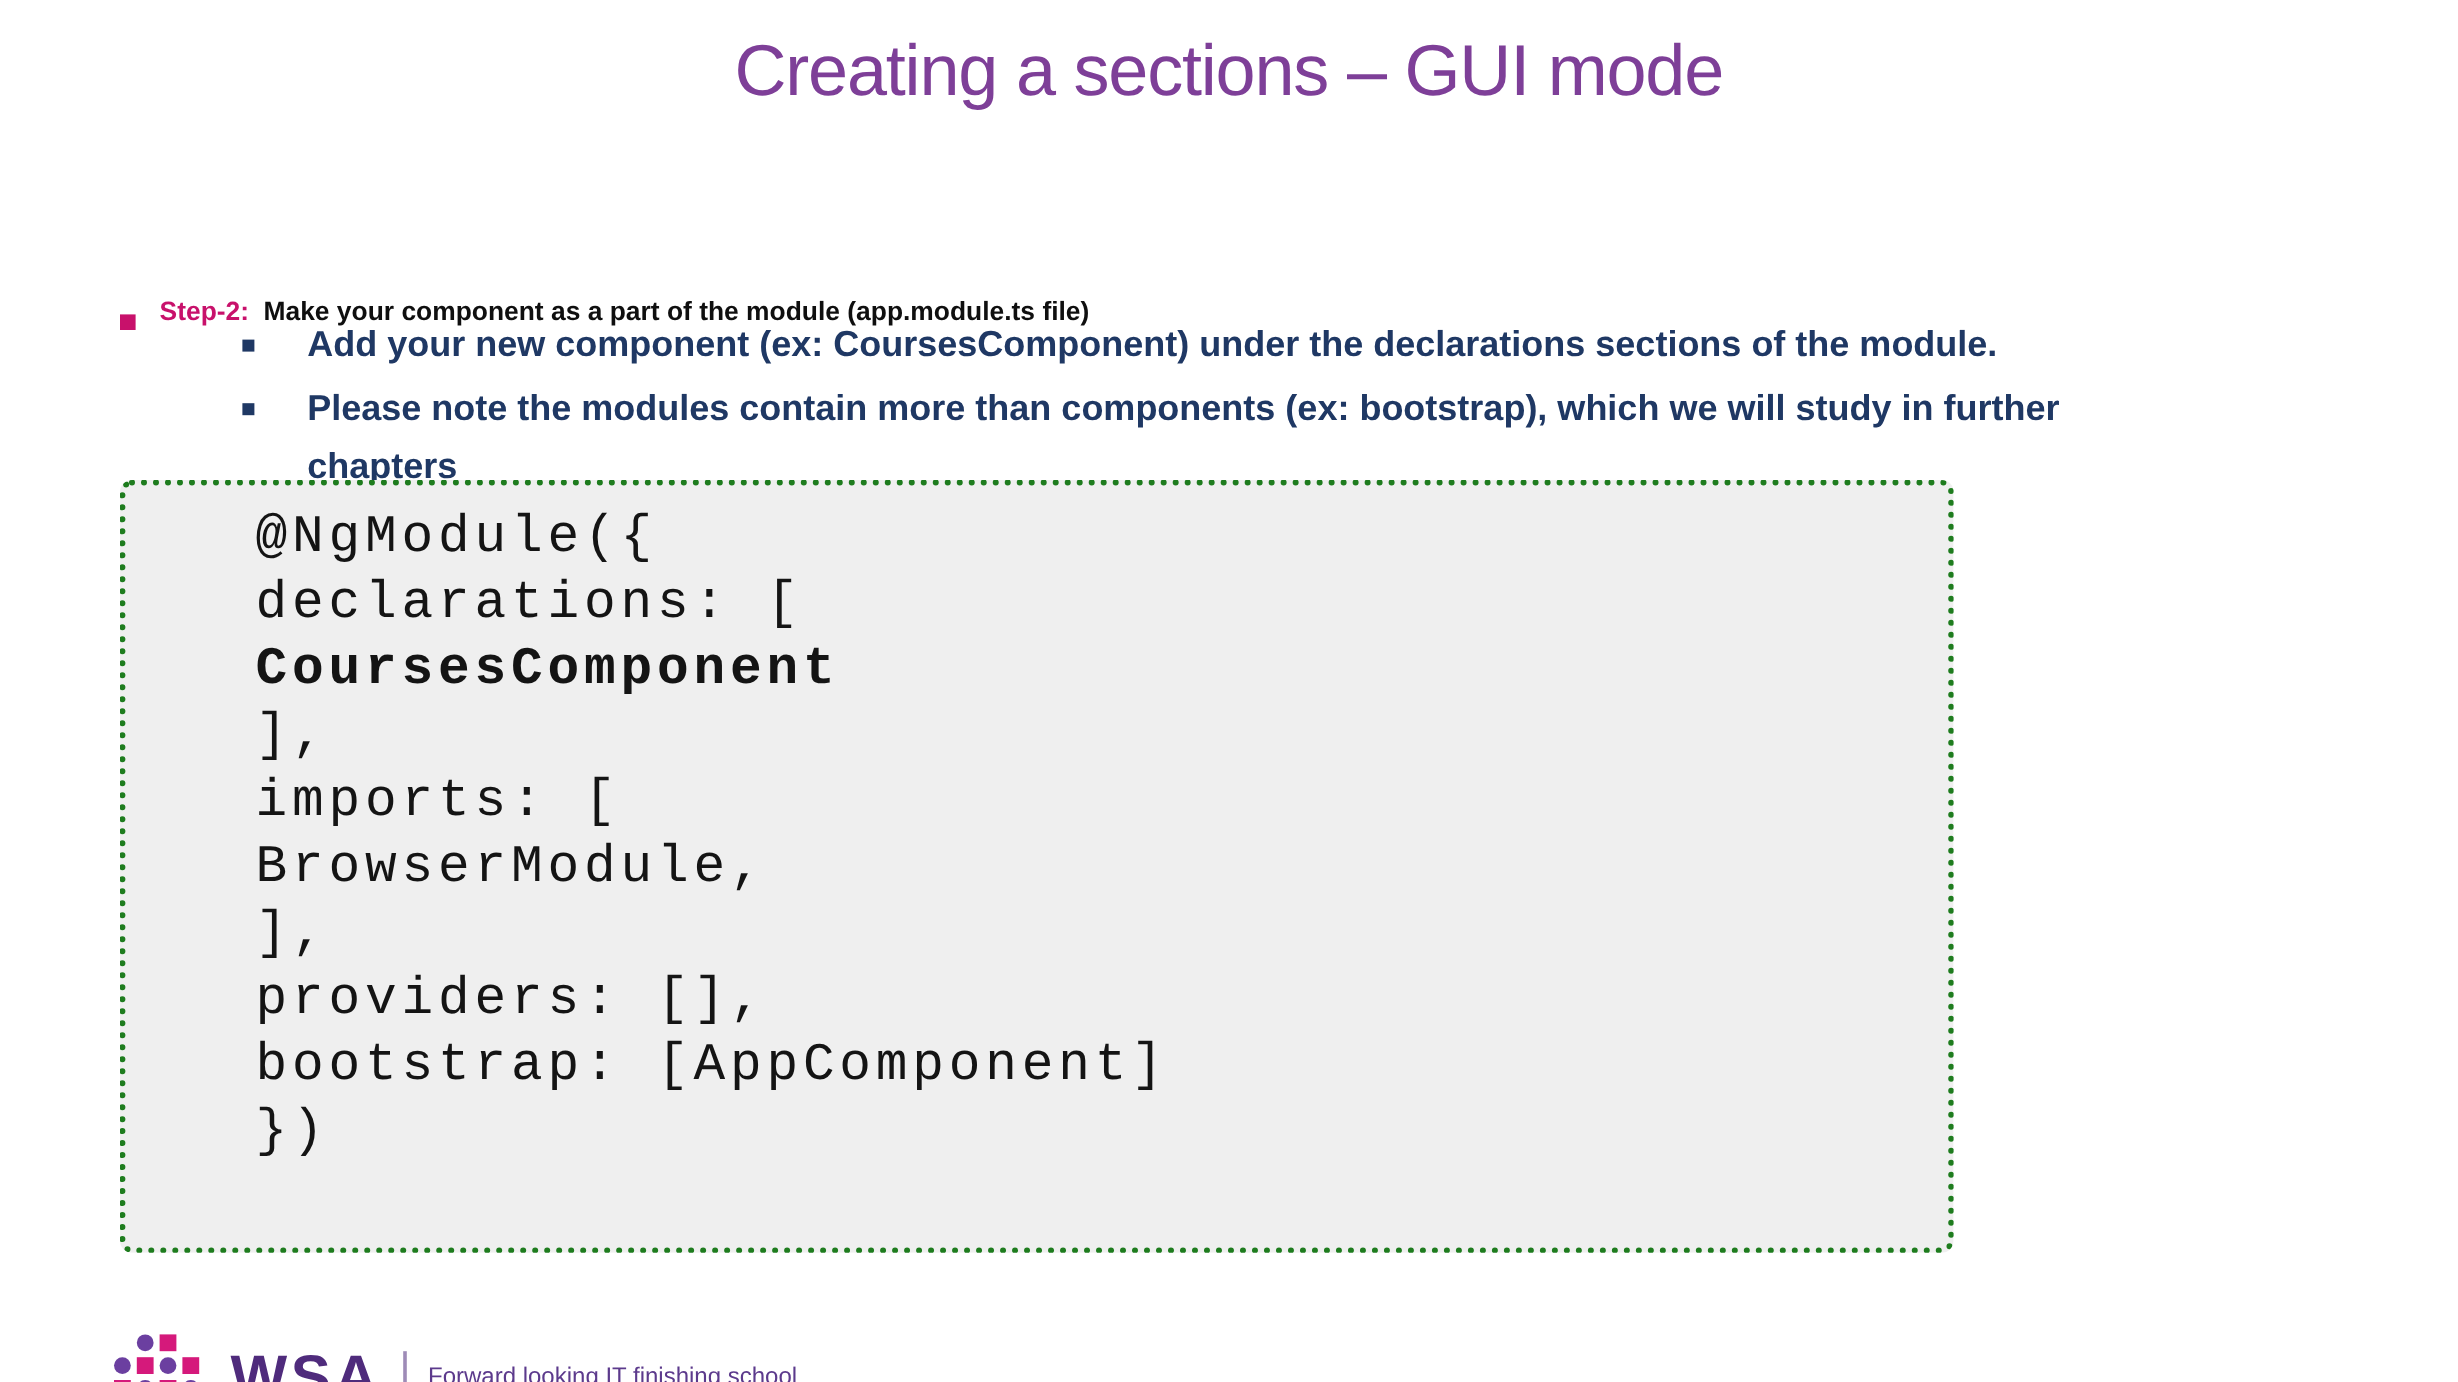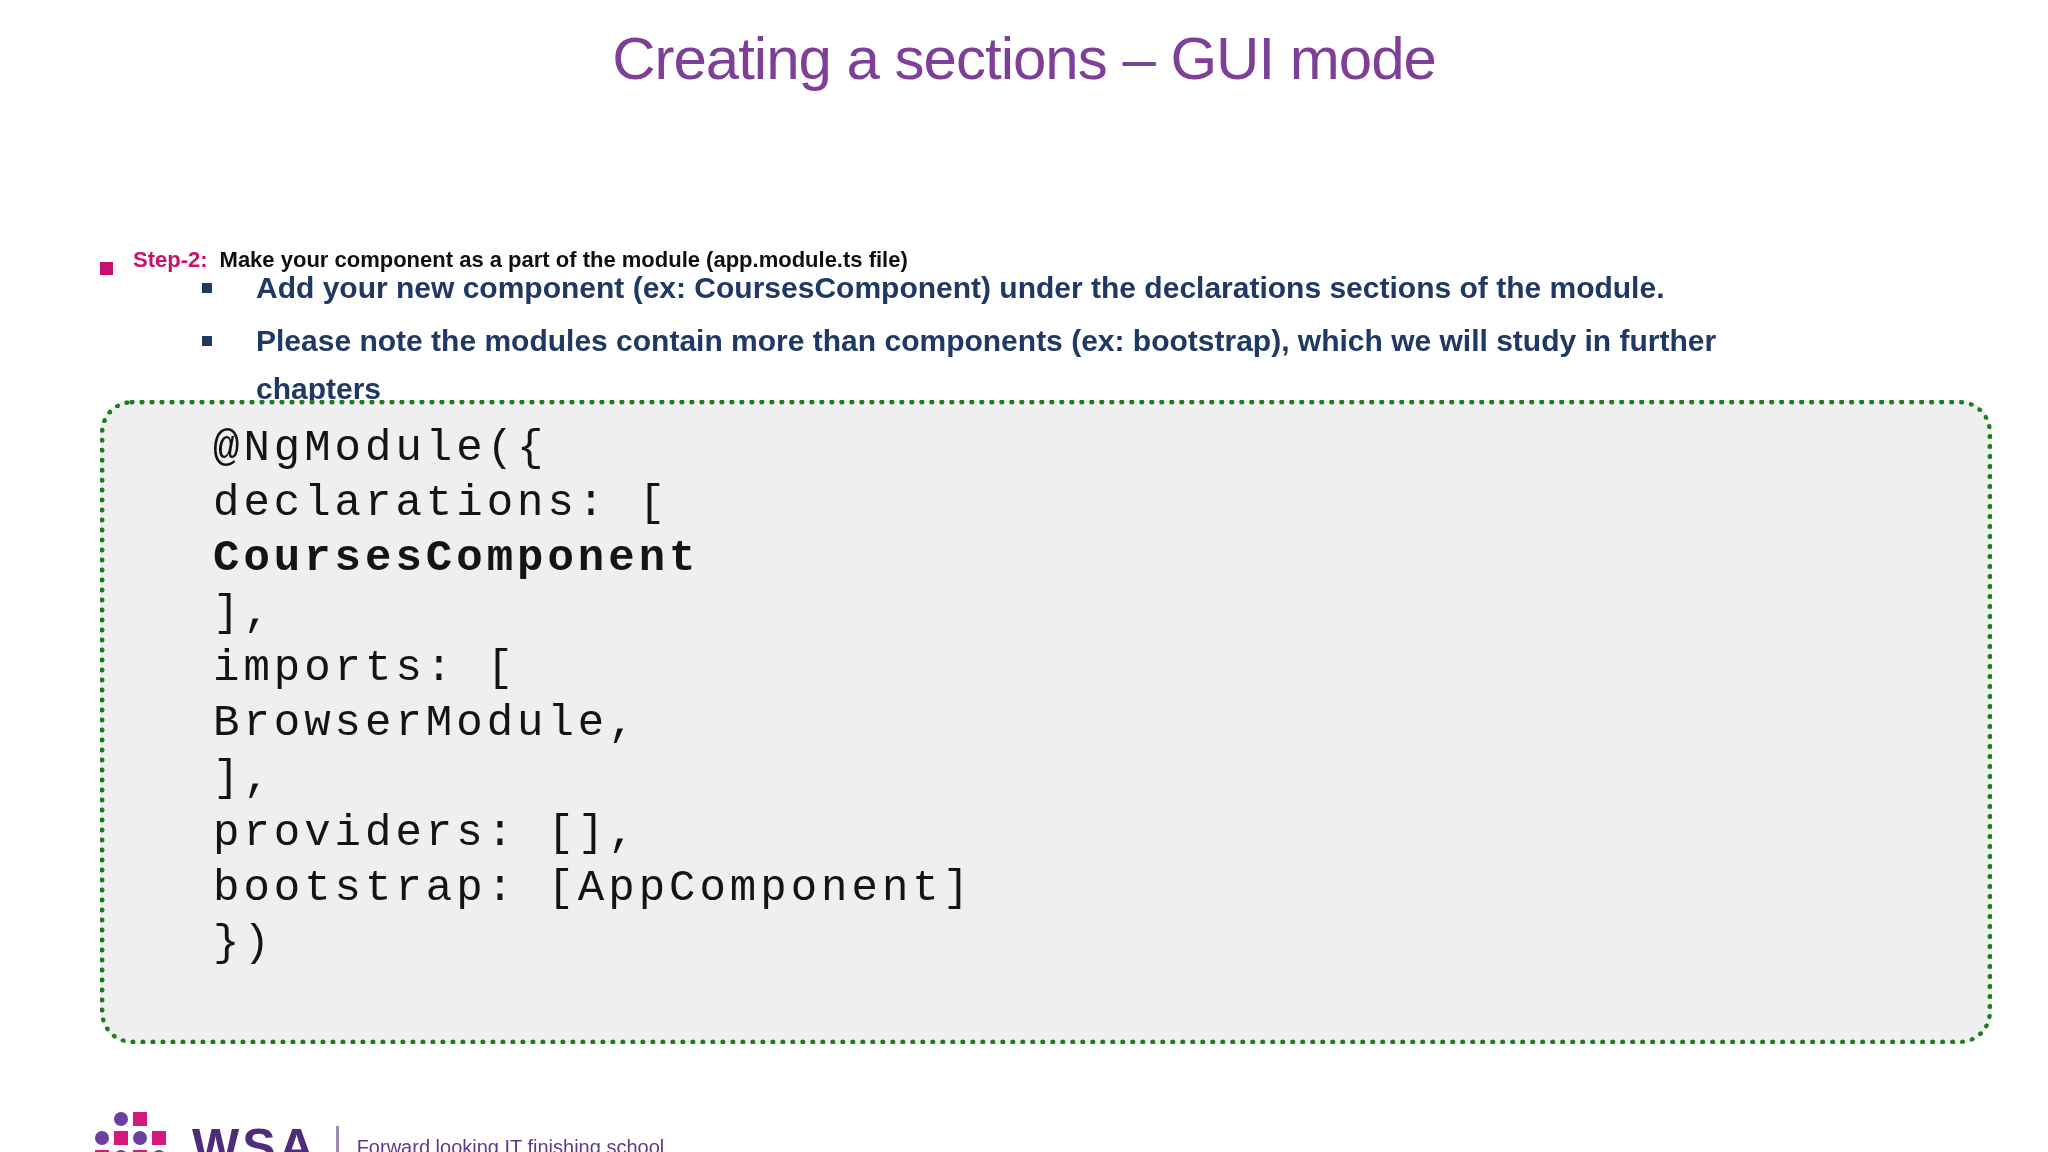--- a/index.html
+++ b/index.html
@@ -42,25 +42,25 @@
     line-height:48px;
   }
   .sub-marker{
     width:10px;height:10px;background:var(--c-navy,#1f3864);
     margin:19px 44px 0 2px;flex:0 0 auto;
   }
   .sub-text{white-space:pre-line;}
 
   
   .code-box{
-    position:absolute;left:100px;top:400px;width:1892px;height:644px;
+    position:absolute;left:100px;top:400px;width:1528px;height:644px;
     box-sizing:border-box;
     background:var(--c-codebg,#efefef);
     border:5px dotted var(--c-green,#1e7c1e);
-    border-radius:32px;
+    border-radius:10px;
     padding:16px 40px 0 108px;
   }
   .code-line{
     font-family:"Liberation Mono","DejaVu Sans Mono",monospace;
     font-size:44px;line-height:55px;letter-spacing:4px;
     color:#141414;white-space:pre;
   }
   .code-line.bold{font-weight:700;}
 
   

